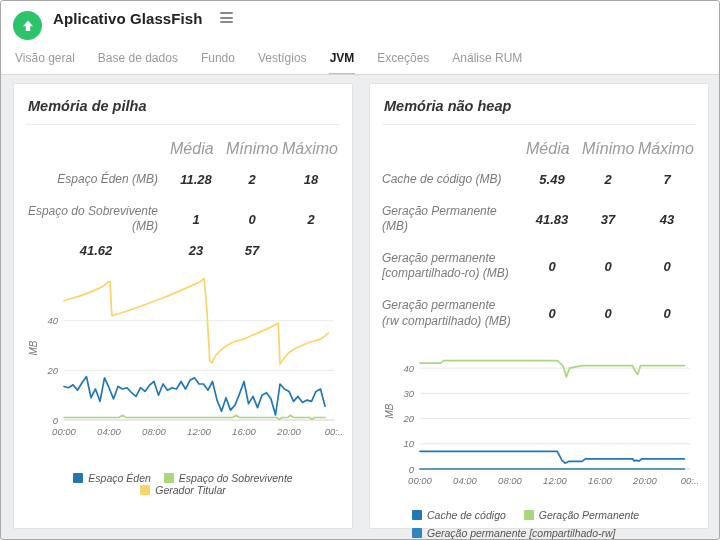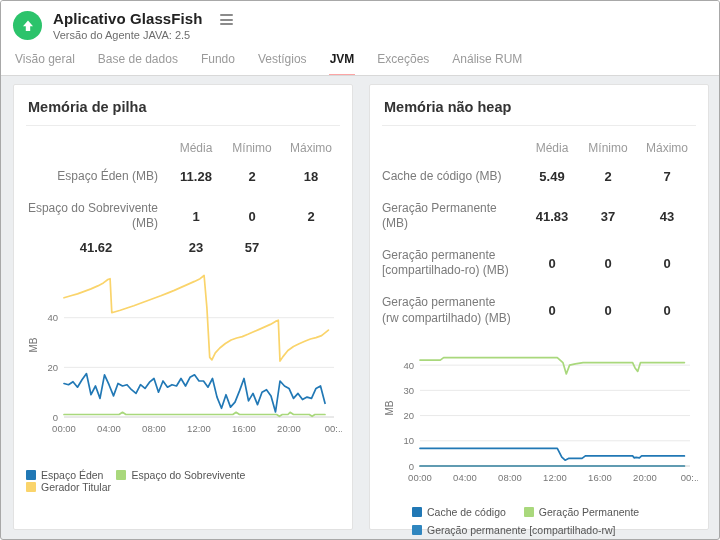--- a/index.html
+++ b/index.html
@@ -3,45 +3,45 @@
 <meta charset="utf-8">
 <style>
   html,body{margin:0;padding:0;background:#ffffff;font-family:"Liberation Sans",sans-serif;}
   .window{position:relative;width:718px;height:538px;border:1px solid #a8a8a8;border-radius:3px;
           background:#eceef0;overflow:hidden;box-sizing:content-box;}
   
   .topbar{background:#fff;padding:9px 12px 0 12px;border-bottom:1px solid #d8d8d8;}
   .brand{display:flex;align-items:flex-start;gap:11px;}
   .status-circle{width:29px;height:29px;border-radius:50%;display:flex;align-items:center;
                  justify-content:center;flex:0 0 auto;margin-top:1px;}
-  .title-row{display:flex;align-items:flex-end;gap:15px;}
+  .title-row{display:flex;align-items:flex-start;gap:15px;}
   .app-title{font-size:15px;font-weight:bold;color:#222;letter-spacing:.1px;}
   .hamburger{display:inline-flex;flex-direction:column;gap:2.5px;cursor:pointer;padding:2px;}
   .hamburger span{display:block;width:13px;height:2px;background:#8b8b8b;border-radius:1px;}
   .subtitle{font-size:11px;color:#6d6d6d;margin-top:2px;}
   .tabs{display:flex;gap:21px;margin-top:7px;padding-left:1px;}
   .tab{font-size:12px;color:#9a9a9a;padding:4px 1px 9px 1px;cursor:pointer;white-space:nowrap;}
   .tab.active{color:#1b1b1b;font-weight:bold;border-bottom:1px solid #fca5a5;padding-bottom:6px;}
   
   .main{display:flex;gap:16px;padding:8px 12px;}
   .panel{width:340px;height:446px;background:#fff;border:1px solid #e2e2e2;border-radius:2px;
-         padding:12px;box-sizing:border-box;}
+         padding:12px;box-sizing:border-box;font-style:italic;}
   .panel-title{font-size:14.5px;font-weight:600;color:#333;padding:2px 2px 10px 2px;
                border-bottom:1px solid #ececec;}
   
   .memtable{display:grid;grid-template-columns:1fr 52px 52px 58px;column-gap:4px;
             align-items:center;margin-top:8px;}
-  .memtable .h{font-size:12px;color:#9b9b9b;text-align:center;padding:7px 0 6px 0;}
+  .memtable .h{font-size:16px;color:#9b9b9b;text-align:left;padding:7px 0 6px 0;}
   .memtable .lbl{font-size:12px;color:#7b7b7b;line-height:1.3;padding:8px 8px 8px 0;}
   .align-right .lbl{text-align:right;}
   .memtable .val{font-size:13px;color:#2d2d2d;font-weight:bold;text-align:center;}
   
   .chart-wrap{margin-top:10px;}
   .legend{display:flex;flex-wrap:wrap;font-size:10.5px;color:#555;align-items:center;}
-  .legend-0{margin-top:24px;column-gap:13px;}
+  .legend-0{justify-content:center;margin-top:24px;column-gap:13px;}
   .legend-1{margin:12px 0 0 30px;column-gap:18px;row-gap:6px;max-width:300px;}
   .legend-item{display:flex;align-items:center;gap:5px;cursor:pointer;}
   .swatch{width:10px;height:10px;border-radius:1px;flex:0 0 auto;}
 </style>
 </head>
 <body>
 
 <div class="window">
 
   <div class="topbar">
@@ -53,21 +53,20 @@
       </div>
       <div>
         <div class="title-row">
           <span class="app-title">Aplicativo GlassFish</span>
           <span class="hamburger">
               <span></span>
               <span></span>
               <span></span>
             </span>
         </div>
-        <div class="subtitle">Versão do Agente JAVA: 2.5</div>
       </div>
     </div>
     <nav class="tabs" id="tabs">
         <div class="tab">Visão geral</div>
         <div class="tab">Base de dados</div>
         <div class="tab">Fundo</div>
         <div class="tab">Vestígios</div>
         <div class="tab active">JVM</div>
         <div class="tab">Exceções</div>
         <div class="tab">Análise RUM</div>

